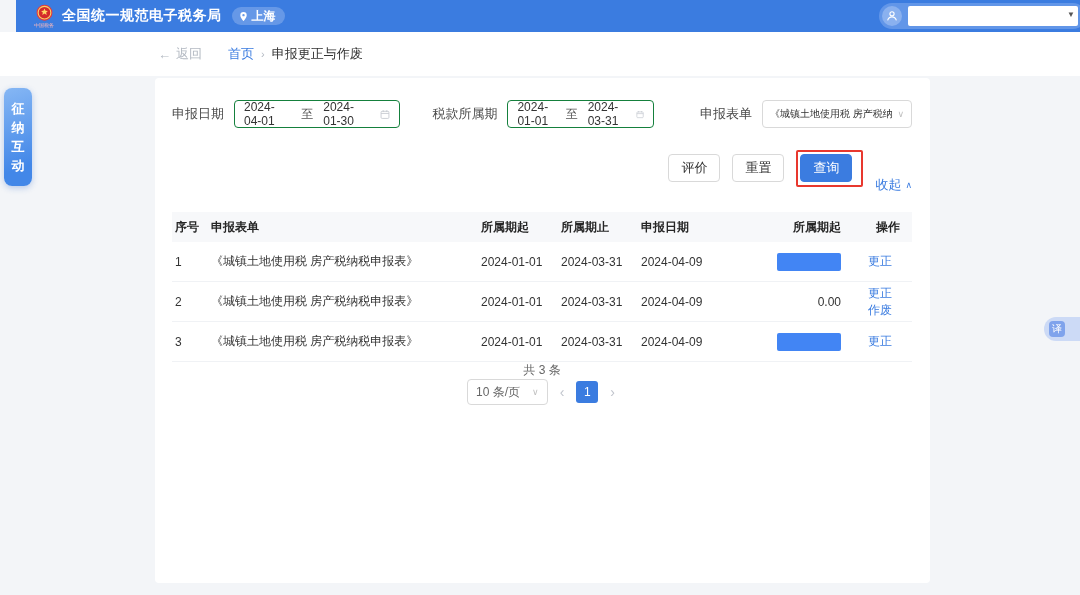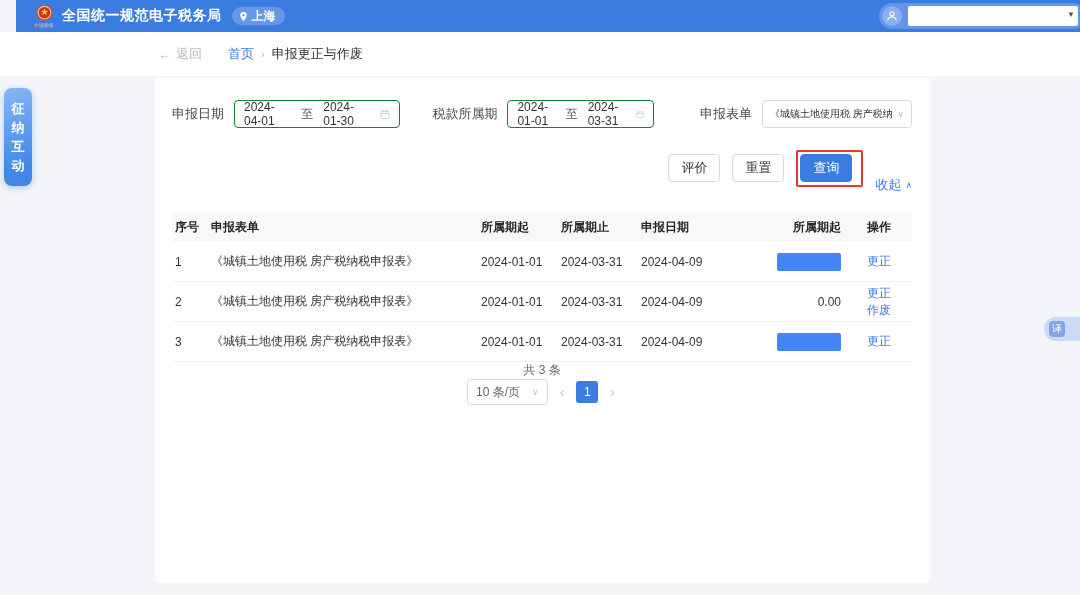--- a/index.html
+++ b/index.html
@@ -78,21 +78,21 @@
   .caret-up { font-size:9px; }
 
   
   .table { margin-top:18px; }
   .t-row { display:grid; grid-template-columns:36px 270px 80px 80px 100px 102px 1fr;
     align-items:center; height:40px; padding:0 3px; border-bottom:1px solid #f0f2f5;
     font-size:12px; color:#333; }
   .t-head { height:30px; background:#f7f8fa; font-weight:bold; font-size:12px;
     color:#262626; border-bottom:none; }
   .cell-amount { text-align:right; padding-right:2px; }
-  .cell-actions { padding-left:24px; }
+  .cell-actions { padding-left:24px;text-align:center; }
   .cell-actions a { color:#3b7ce0; text-decoration:none; margin-right:16px; font-size:12px; }
   .redacted-block { display:none; width:64px; height:18px; background:#4285f4;
     border-radius:2px; vertical-align:middle; }
   .redacted-block.visible { display:inline-block; }
 
   
   .t-footer { display:flex; justify-content:space-between; align-items:center;
     height:42px; font-size:12px; color:#666; padding:0 3px;flex-direction:column; }
   .pager { display:flex; align-items:center; gap:10px; }
   .page-size { display:flex; align-items:center; gap:8px; height:26px;

